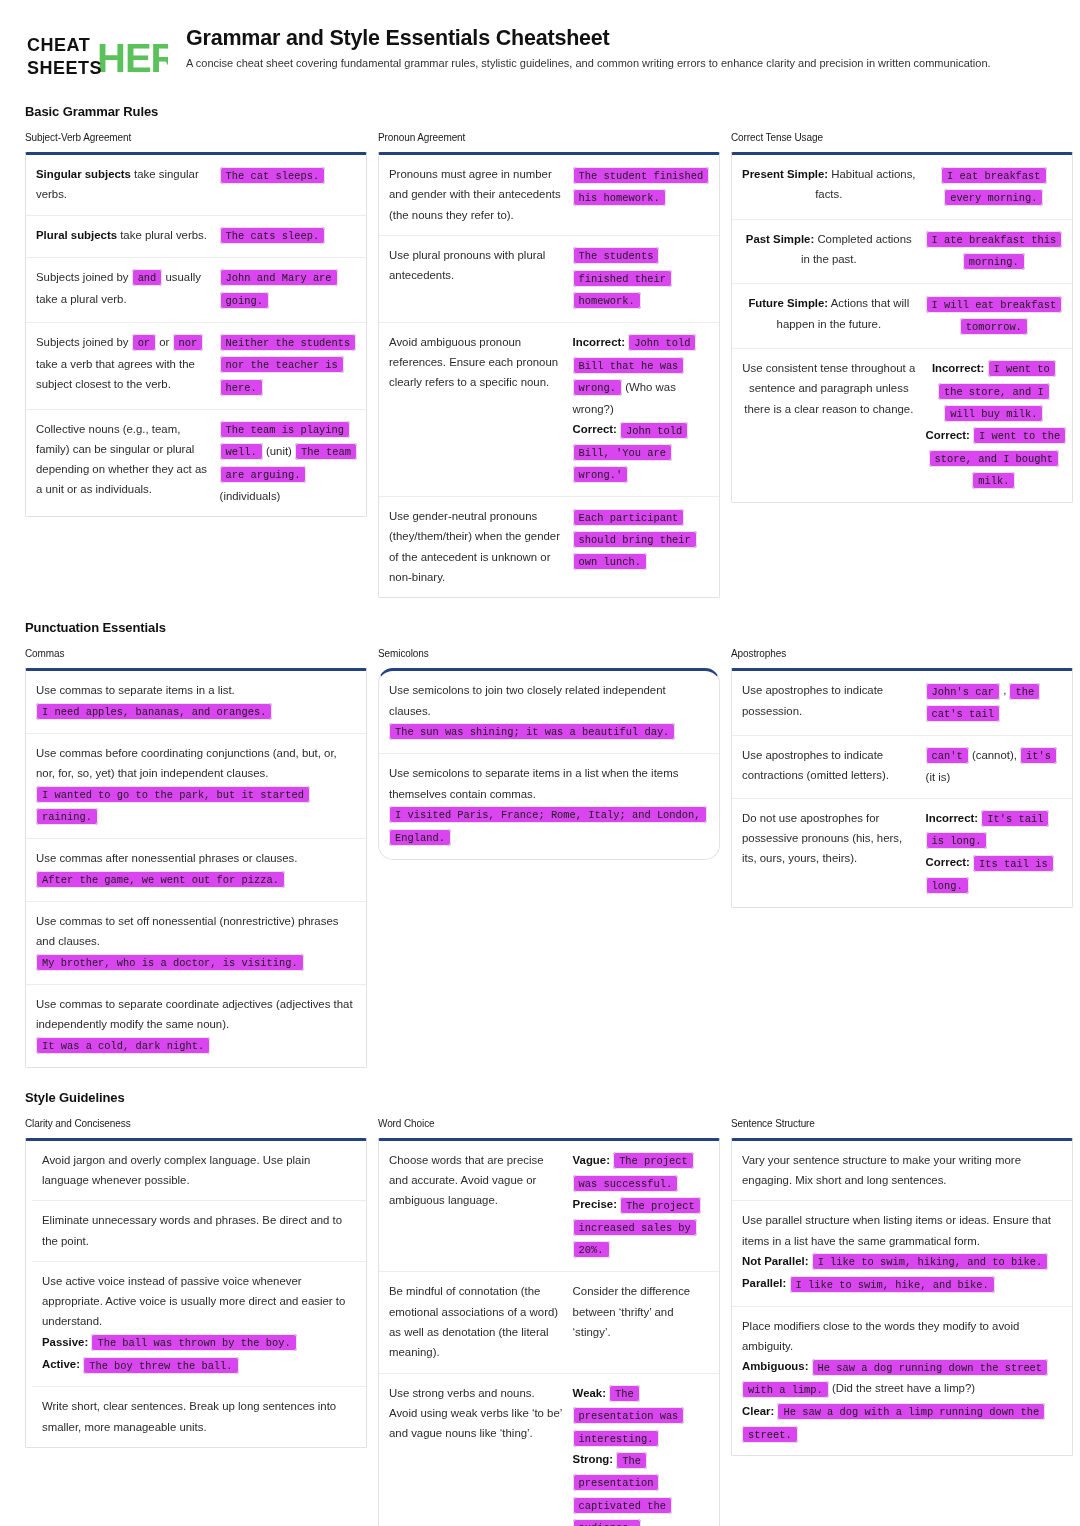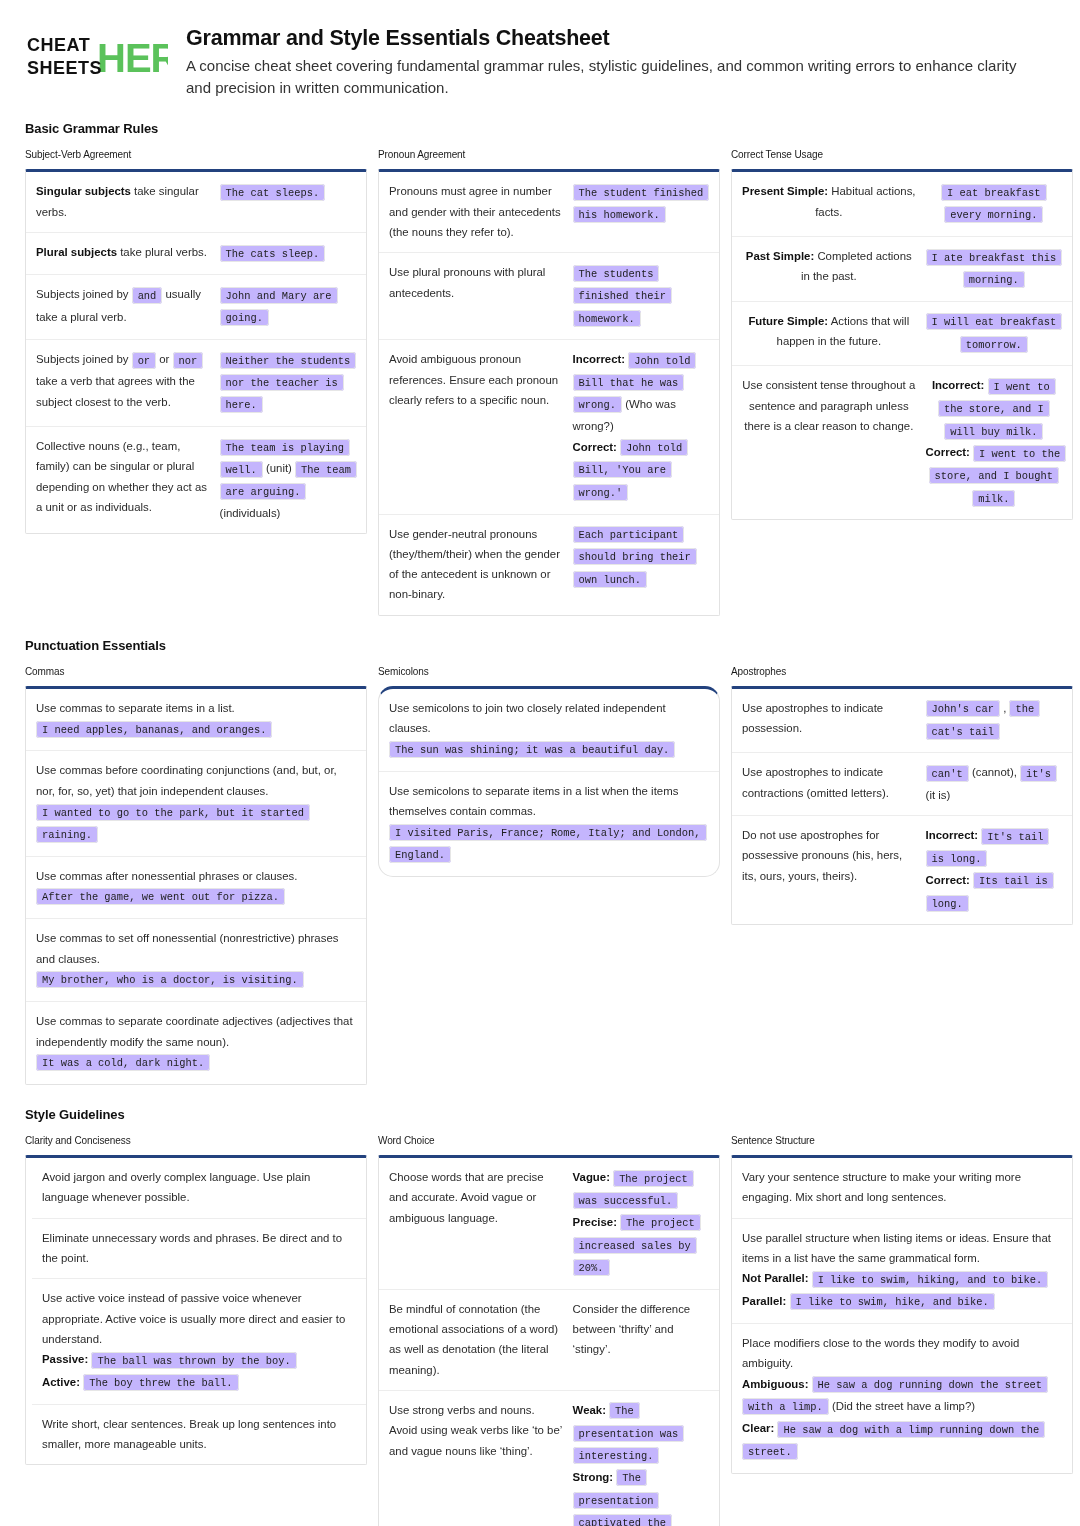--- a/index.html
+++ b/index.html
@@ -37,21 +37,21 @@
   .header-text { flex: 1; padding-top: 0px; }
   .doc-title {
     font-size: 21.5px;
     font-weight: bold;
     letter-spacing: -0.2px;
     color: #111111;
     margin: 0 0 5px 0;
     line-height: 1.12;
   }
   .doc-desc {
-    font-size: 15px;
+    font-size: 11px;
     color: #333333;
     line-height: 1.48;
     margin: 0;
     max-width: 850px;
   }
 
   
   .section { margin-top: 22px; }
   .section-title {
     font-size: 13px;
@@ -96,21 +96,21 @@
     font-size: 11.4px;
     line-height: 1.78;
     color: #2b2b2b;
     word-wrap: break-word;
   }
   .txt b, .lbl { font-weight: bold; color: #111111; }
 
   code, .code {
     font-family: "Liberation Mono", "DejaVu Sans Mono", monospace;
     font-size: 10.4px;
-    background: #c4b5fd;
+    background: #d946ef;
     border: 1px solid #e6e6e6;
     border-radius: 3px;
     padding: 1.5px 5px;
     color: #1d1d1d;
     line-height: 2.05;
     white-space: normal;
     box-decoration-break: clone;
     -webkit-box-decoration-break: clone;
   }
 </style>

